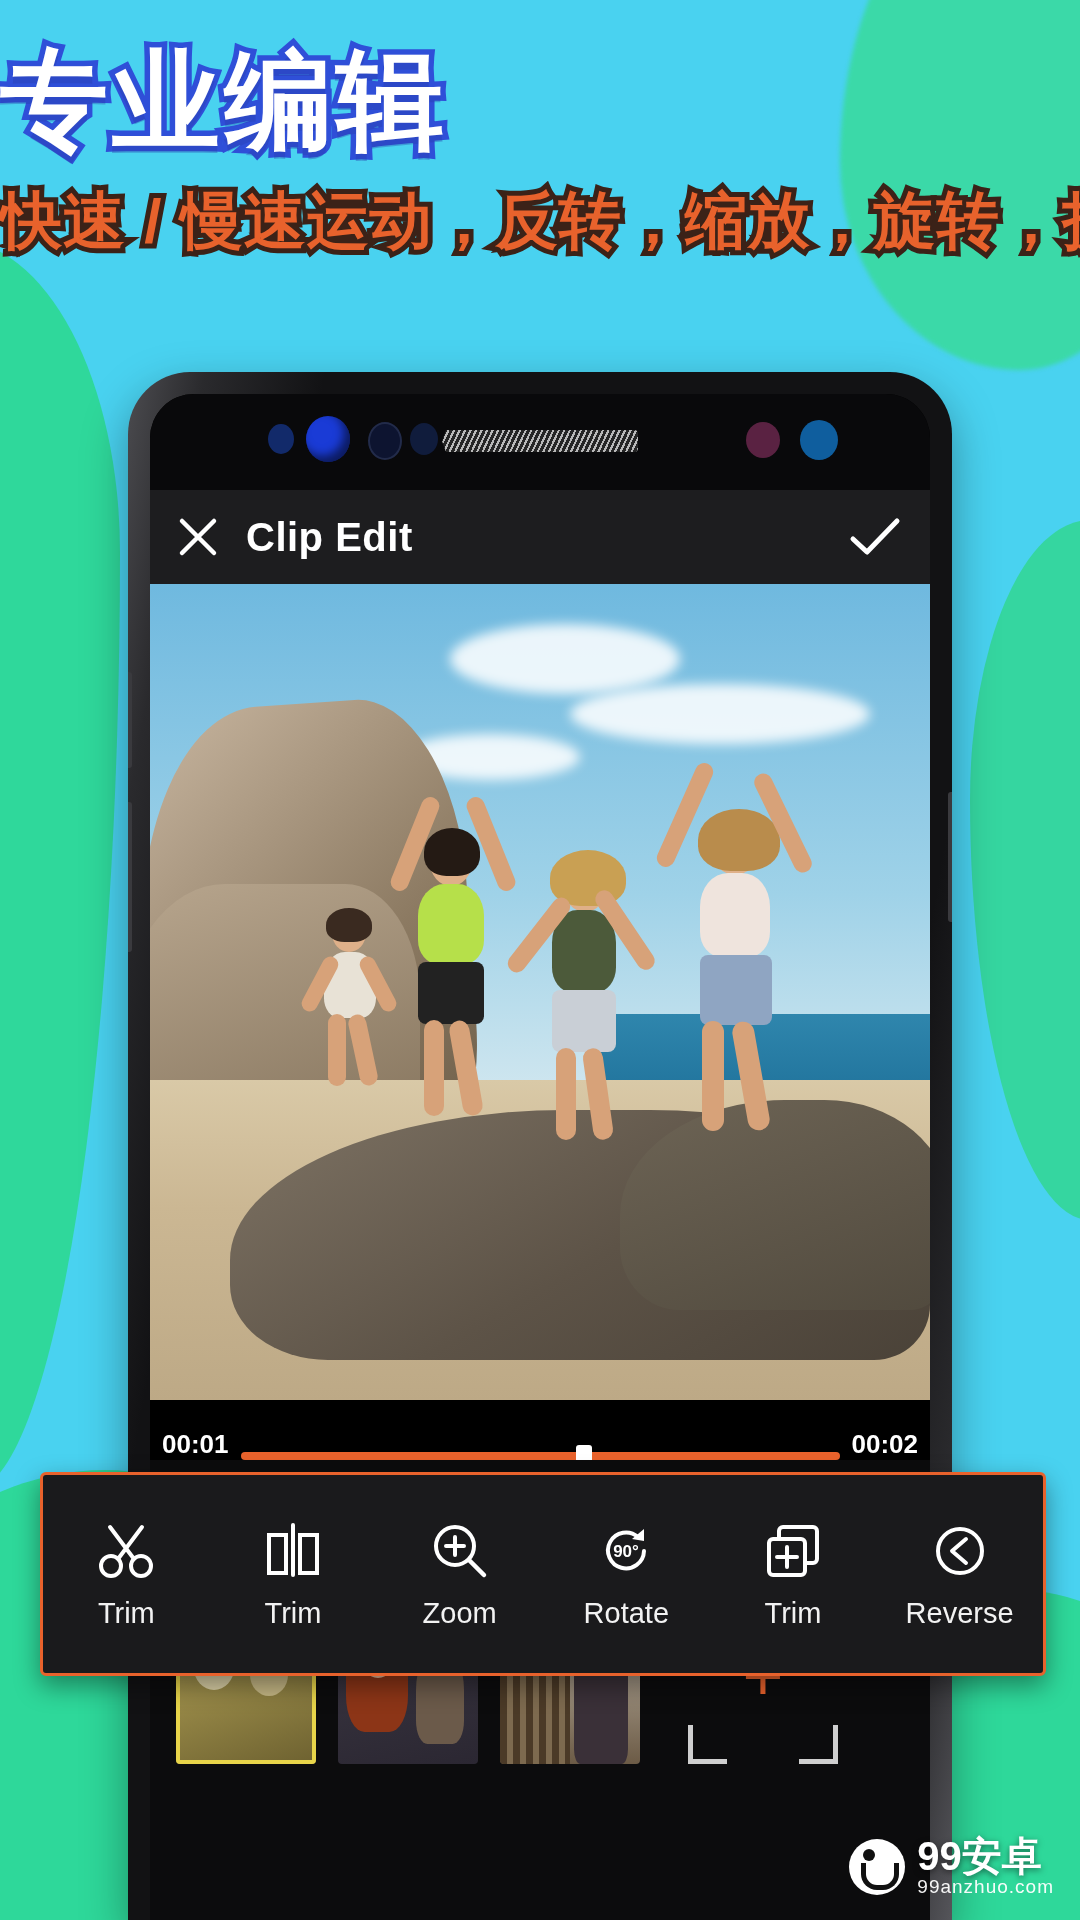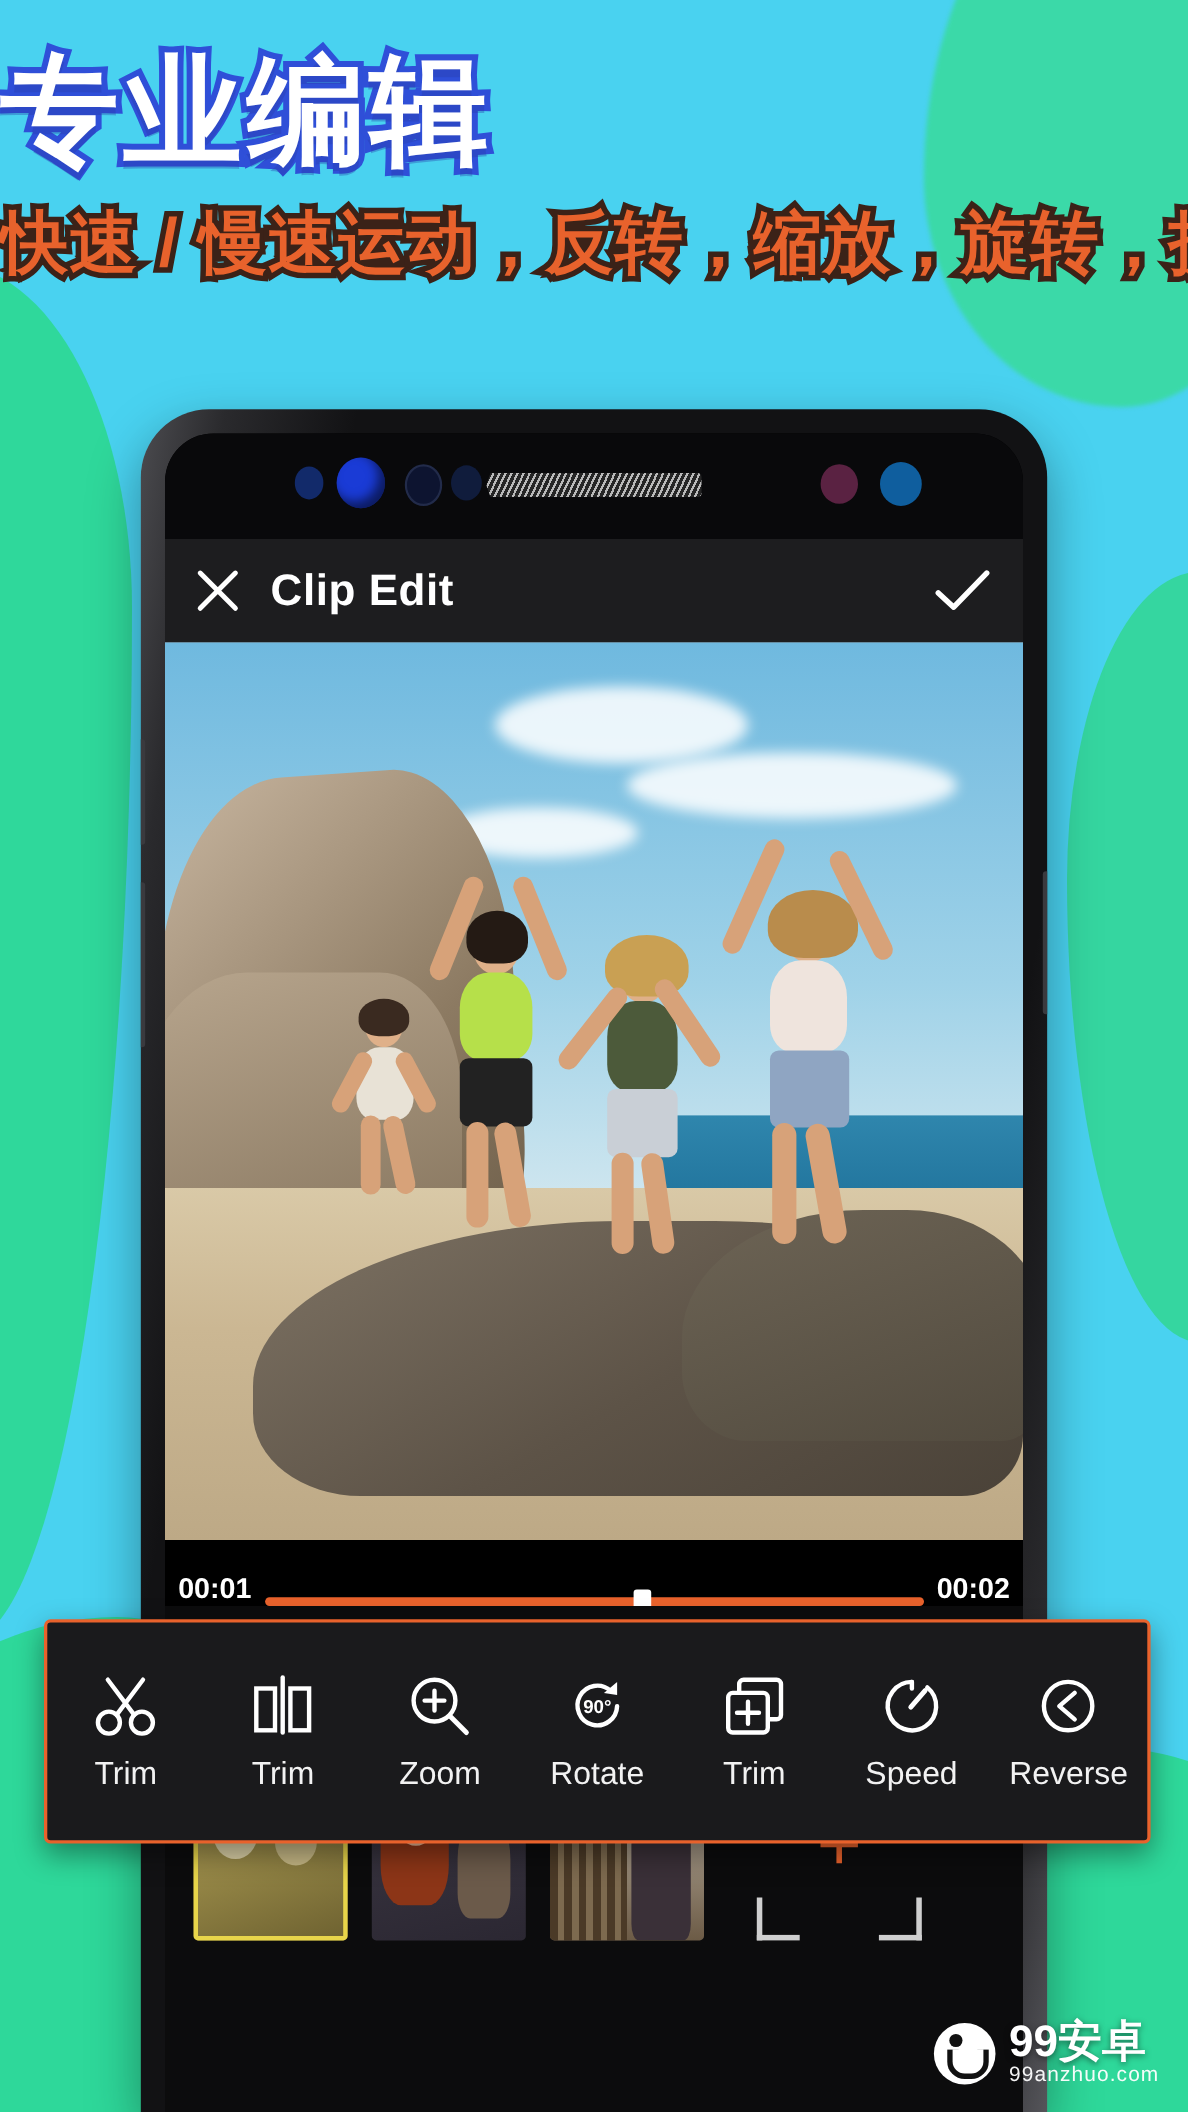--- a/index.html
+++ b/index.html
@@ -332,28 +332,20 @@
   <div class="tool">
     <svg width="64" height="64" viewBox="0 0 64 64">
       <rect x="18" y="8" width="38" height="36" rx="4" stroke="#fff" stroke-width="4" fill="none"></rect>
       <rect x="8" y="20" width="36" height="36" rx="4" stroke="#fff" stroke-width="4" fill="#1a1a1c"></rect>
       <path d="M26 38 L26 38 M26 38" stroke="#fff"></path>
       <path d="M26 38 M16 38 L36 38 M26 28 L26 48" stroke="#fff" stroke-width="4" stroke-linecap="round"></path>
     </svg>
     <span class="lbl">Trim</span>
   </div>
 
-  <div class="tool">
-    <svg width="64" height="64" viewBox="0 0 64 64">
-      <path d="M32 10 A22 22 0 1 0 46 15" stroke="#fff" stroke-width="4" fill="none" stroke-linecap="round"></path>
-      <path d="M32 10 L32 16" stroke="#fff" stroke-width="4" stroke-linecap="round"></path>
-      <path d="M44 18 L31 33" stroke="#fff" stroke-width="4.5" stroke-linecap="round"></path>
-    </svg>
-    <span class="lbl">Speed</span>
-  </div>
 
   <div class="tool">
     <svg width="64" height="64" viewBox="0 0 64 64">
       <circle cx="32" cy="32" r="22" stroke="#fff" stroke-width="4" fill="none"></circle>
       <path d="M38 20 L24 32 L38 44" stroke="#fff" stroke-width="4" fill="none" stroke-linecap="round" stroke-linejoin="round"></path>
     </svg>
     <span class="lbl">Reverse</span>
   </div>
 </div>
 

